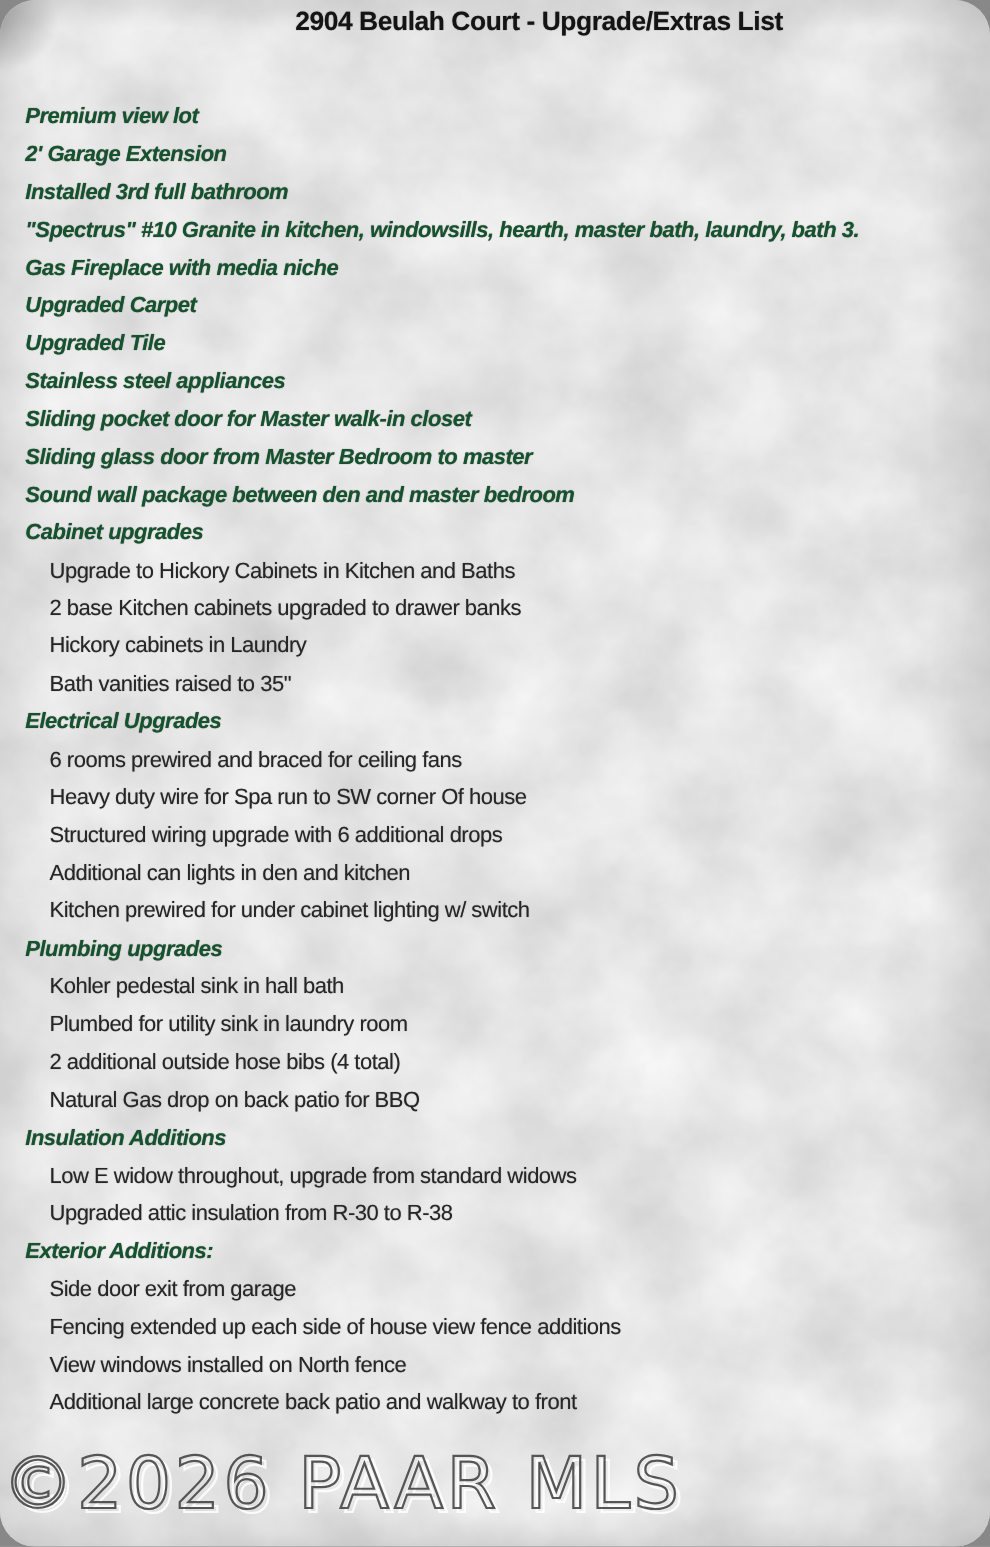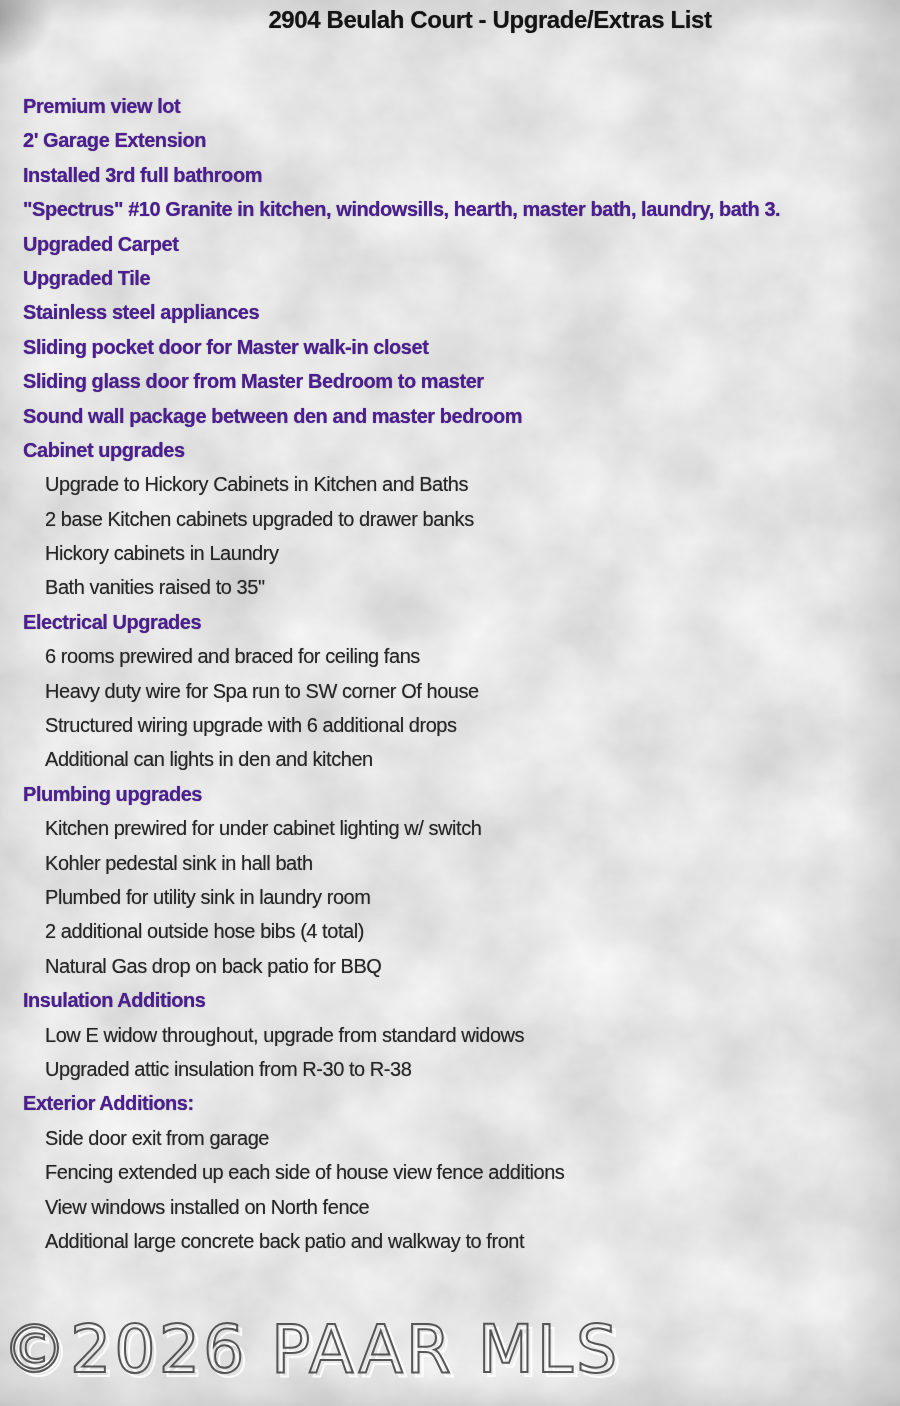--- a/index.html
+++ b/index.html
@@ -1,19 +1,20 @@
 <!DOCTYPE html>
 <html><head>
 <meta charset="utf-8">
 <style>
   html,body{margin:0;padding:0;background:#888;}
   .page{
     position:relative;width:900px;height:1406px;overflow:hidden;
     background:#c9c9c9;
     font-family:"Liberation Sans",sans-serif;
+    border-radius:32px;
   }
   .texture{position:absolute;left:0;top:0;width:900px;height:1406px;display:block;}
   .vignette{
     position:absolute;left:0;top:0;width:900px;height:1406px;pointer-events:none;
     background:
       radial-gradient(90px 70px at -10px 18px, rgba(0,0,0,0.28), rgba(0,0,0,0) 70%),
       linear-gradient(to right, rgba(0,0,0,0.06) 0, rgba(0,0,0,0) 45px),
       linear-gradient(to left, rgba(0,0,0,0.10) 0, rgba(0,0,0,0) 55px),
       linear-gradient(to top, rgba(0,0,0,0.09) 0, rgba(0,0,0,0) 40px),
       linear-gradient(to bottom, rgba(0,0,0,0.07) 0, rgba(0,0,0,0) 26px);
@@ -28,21 +29,21 @@
   }
   .list{position:absolute;top:89px;left:0;width:900px;}
   .line{
     height:34.4px;line-height:34.4px;
     padding-left:23px;
     font-size:20px;color:#262626;
     letter-spacing:-0.45px;
     white-space:nowrap;
     text-shadow:0 0 1px rgba(30,30,30,0.45);
   }
-  .line.hdr{font-weight:700;color:#4c1d95;text-shadow:0 0 1px rgba(15,15,15,0.6);}
+  .line.hdr{font-weight:700;color:#14532d;text-shadow:0 0 1px rgba(15,15,15,0.6);font-style:italic;}
   .line.sub{padding-left:45px;font-weight:400;}
   .watermark{
     position:absolute;left:0px;top:1312px;width:580px;height:62px;
     font-family:"DejaVu Sans",sans-serif;
     font-size:65px;font-weight:400;letter-spacing:3px;
     white-space:nowrap;pointer-events:none;
   }
   .wm{position:absolute;left:2px;top:0;color:transparent;}
   .wm-shadow{
     transform:translate(4px,4px);
@@ -75,38 +76,39 @@
 
   <div class="vignette"></div>
 
   <div class="content">
     <div class="title">2904 Beulah Court - Upgrade/Extras List</div>
     <div class="list" id="list">
         <div class="line hdr">Premium view lot</div>
         <div class="line hdr">2' Garage Extension</div>
         <div class="line hdr">Installed 3rd full bathroom</div>
         <div class="line hdr">"Spectrus" #10 Granite in kitchen, windowsills, hearth, master bath, laundry, bath 3.</div>
+        <div class="line hdr">Gas Fireplace with media niche</div>
         <div class="line hdr">Upgraded Carpet</div>
         <div class="line hdr">Upgraded Tile</div>
         <div class="line hdr">Stainless steel appliances</div>
         <div class="line hdr">Sliding pocket door for Master walk-in closet</div>
         <div class="line hdr">Sliding glass door from Master Bedroom to master</div>
         <div class="line hdr">Sound wall package between den and master bedroom</div>
         <div class="line hdr">Cabinet upgrades</div>
         <div class="line sub">Upgrade to Hickory Cabinets in Kitchen and Baths</div>
         <div class="line sub">2 base Kitchen cabinets upgraded to drawer banks</div>
         <div class="line sub">Hickory cabinets in Laundry</div>
         <div class="line sub">Bath vanities raised to 35"</div>
         <div class="line hdr">Electrical Upgrades</div>
         <div class="line sub">6 rooms prewired and braced for ceiling fans</div>
         <div class="line sub">Heavy duty wire for Spa run to SW corner Of house</div>
         <div class="line sub">Structured wiring upgrade with 6 additional drops</div>
         <div class="line sub">Additional can lights in den and kitchen</div>
+        <div class="line sub">Kitchen prewired for under cabinet lighting w/ switch</div>
         <div class="line hdr">Plumbing upgrades</div>
-        <div class="line sub">Kitchen prewired for under cabinet lighting w/ switch</div>
         <div class="line sub">Kohler pedestal sink in hall bath</div>
         <div class="line sub">Plumbed for utility sink in laundry room</div>
         <div class="line sub">2 additional outside hose bibs (4 total)</div>
         <div class="line sub">Natural Gas drop on back patio for BBQ</div>
         <div class="line hdr">Insulation Additions</div>
         <div class="line sub">Low E widow throughout, upgrade from standard widows</div>
         <div class="line sub">Upgraded attic insulation from R-30 to R-38</div>
         <div class="line hdr">Exterior Additions:</div>
         <div class="line sub">Side door exit from garage</div>
         <div class="line sub">Fencing extended up each side of house view fence additions</div>

